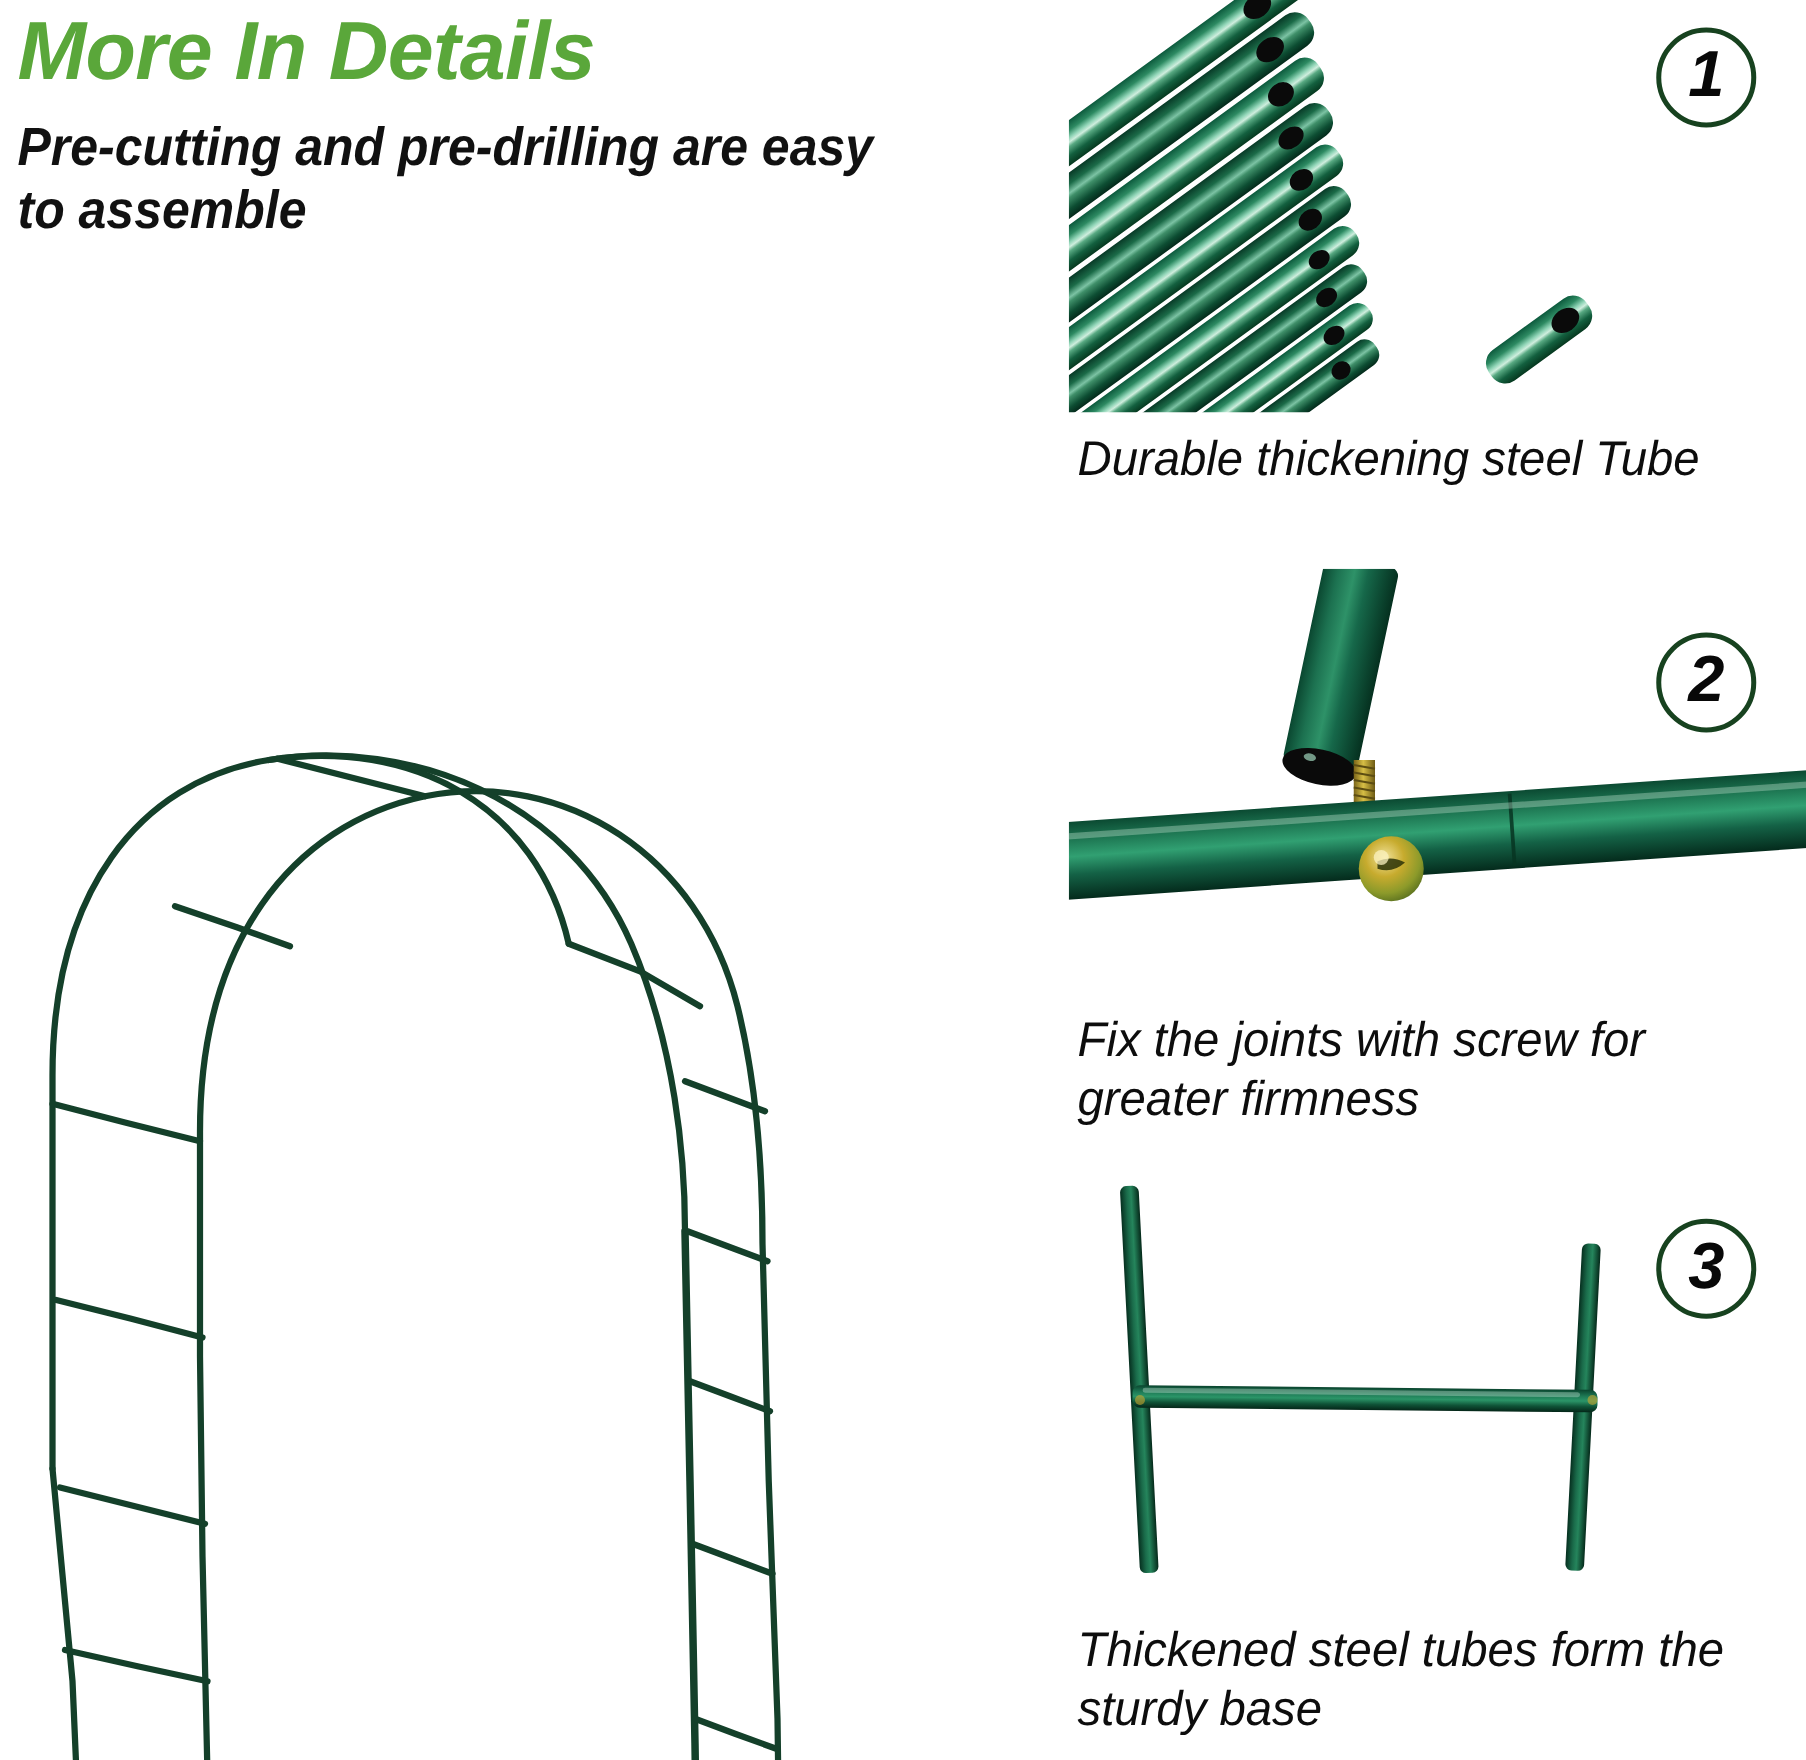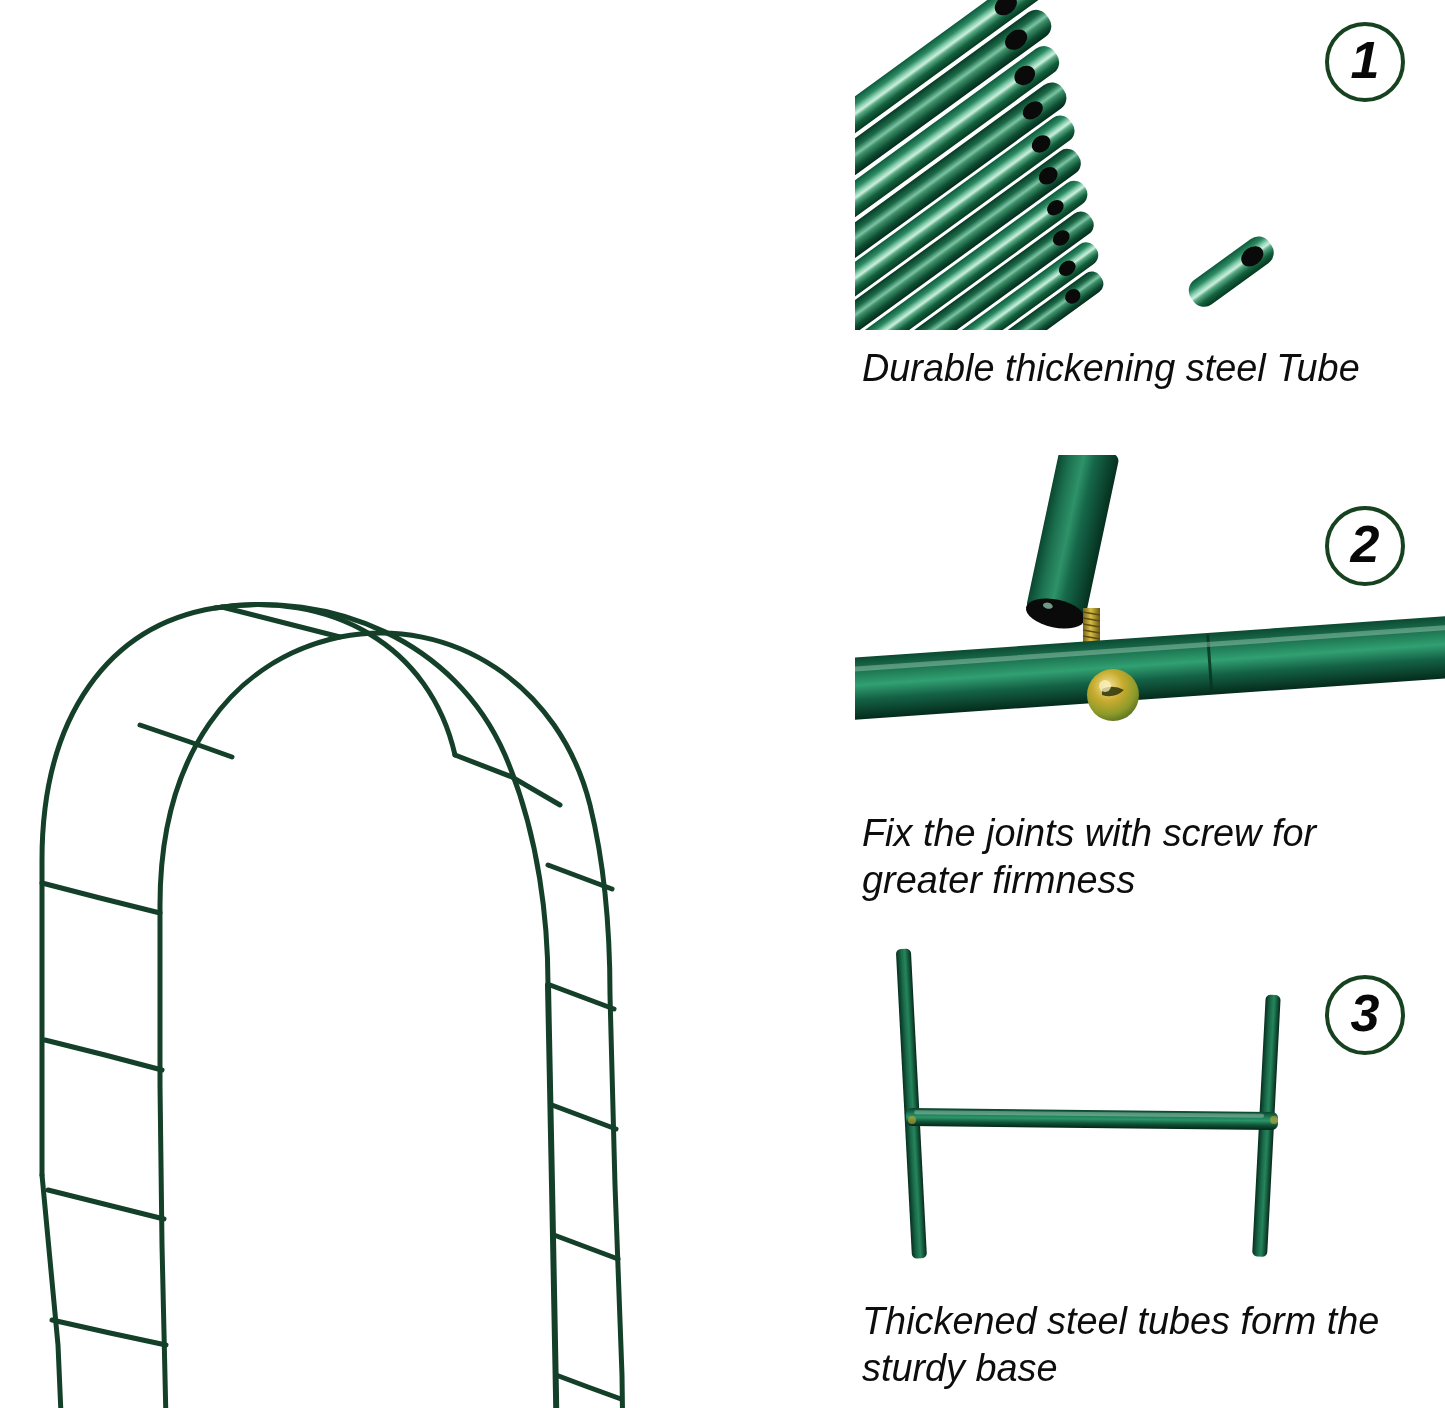--- a/index.html
+++ b/index.html
@@ -115,20 +115,24 @@
   .step-badge span { display: block; margin-top: -4px; }
   #badge-1 { left: 1325px; top: 22px; }
   #badge-2 { left: 1325px; top: 506px; }
   #badge-3 { left: 1325px; top: 975px; }
 </style>
 </head>
 <body>
 
 <div id="page">
 
+  <div id="heading-block">
+    <div id="main-title">More In Details</div>
+    <div id="subtitle">Pre-cutting and pre-drilling are easy to assemble</div>
+  </div>
 
   <div id="arch-drawing">
     <svg width="760" height="1123" viewBox="0 0 760 1123" xmlns="http://www.w3.org/2000/svg">
       <g fill="none" stroke="#14402a" stroke-linecap="round">
 
         <path d="M 42 890 L 42 575 C 42 430 110 340 215 323 C 330 305 430 360 455 470" stroke-width="5"></path>
 
         <path d="M 42 890 L 58 1060 L 63 1175" stroke-width="5"></path>
 
         <path d="M 215 323 C 330 305 455 355 505 470 C 540 552 548 640 548 700" stroke-width="5"></path>

